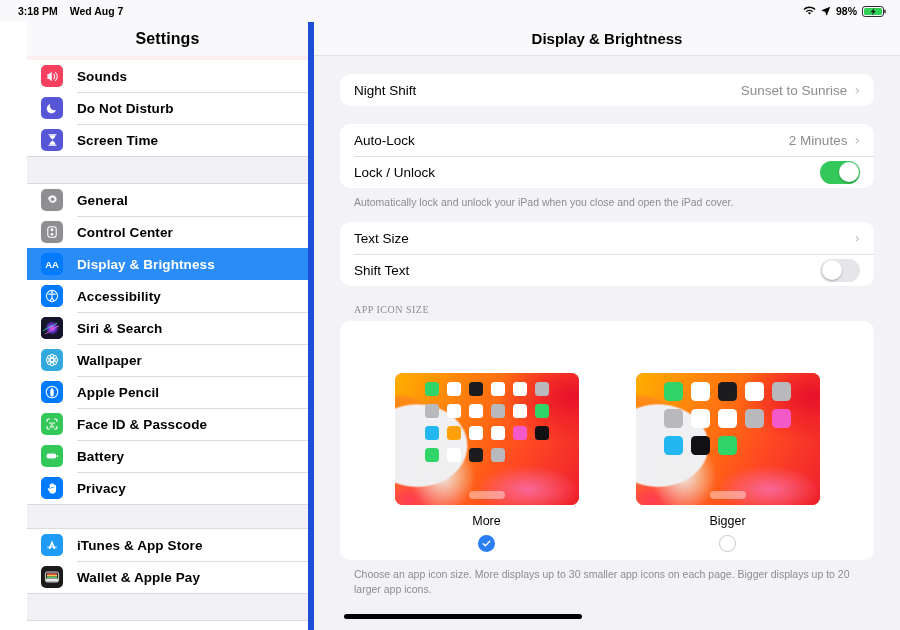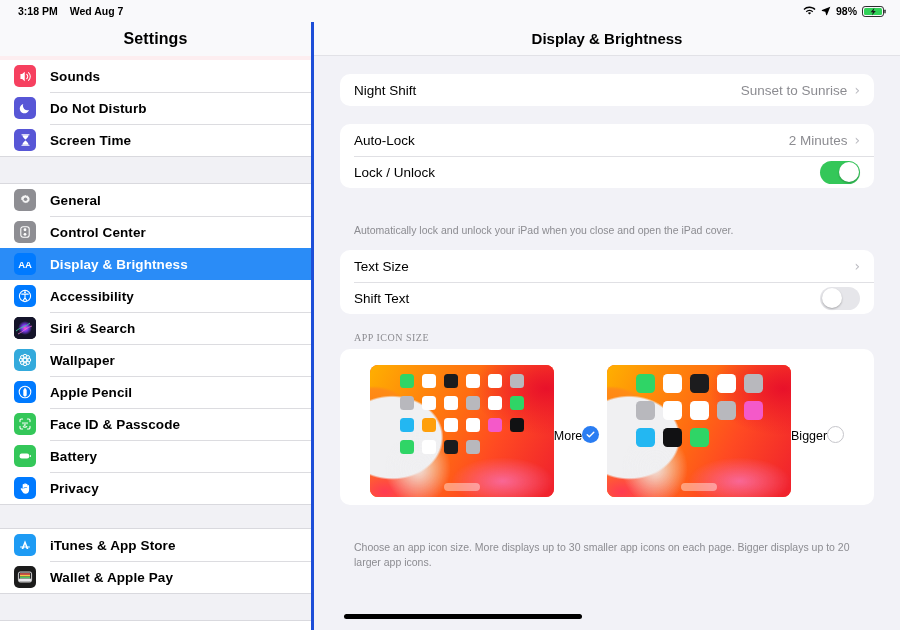--- a/index.html
+++ b/index.html
@@ -39,26 +39,27 @@
   .sb-right svg { display: block; }
 
   
   .body-split { flex: 1; display: flex; min-height: 0; position: relative; }
 
   
   .sidebar {
     width: 314px;
     flex: 0 0 314px;
     background: #ffffff;
-    border-right: 3px solid #1d4ed8;
+    border-right: 6px solid #1d4ed8;
     display: flex;
     flex-direction: column;
     min-height: 0;
     position: relative;
     overflow: hidden;
+    padding-left: 27px;
   }
   .sidebar-header {
     height: 34px;
     flex: 0 0 34px;
     background: #f9f9fb;
     display: flex;
     align-items: center;
     justify-content: center;
     font-size: 16px;
     font-weight: bold;
@@ -205,21 +206,21 @@
 
   
   .iconsize-card { padding: 16px 0 8px 0; }
   .previews {
     display: flex;
     justify-content: space-around;
     align-items: flex-start;
     padding: 0 26px;
   }
   .preview-col {
-    display: flex; flex-direction: row; align-items: center;
+    display: flex; flex-direction: column; align-items: center; margin-top: 36px;
   }
   .preview-frame {
     width: 184px; height: 132px;
     border-radius: 8px;
     overflow: hidden;
     position: relative;
     background: #ff4d1c;
   }
   .wall {
     position: absolute; inset: 0;
@@ -277,21 +278,20 @@
   .radio.sel { background: #2a7df2; }
   .radio.unsel { border: 1px solid #c6c6cb; background: #fff; }
   .radio svg { display:block; }
 
   .footnote {
     font-size: 10.5px;
     color: #8c8c91;
     line-height: 1.45;
     padding: 7px 14px 0 14px;
     max-width: 100%;
-    margin-top: 28px;
   }
 
   
   .home-indicator {
     position: absolute;
     left: 30px;
     bottom: 11px;
     width: 238px;
     height: 5px;
     border-radius: 3px;

